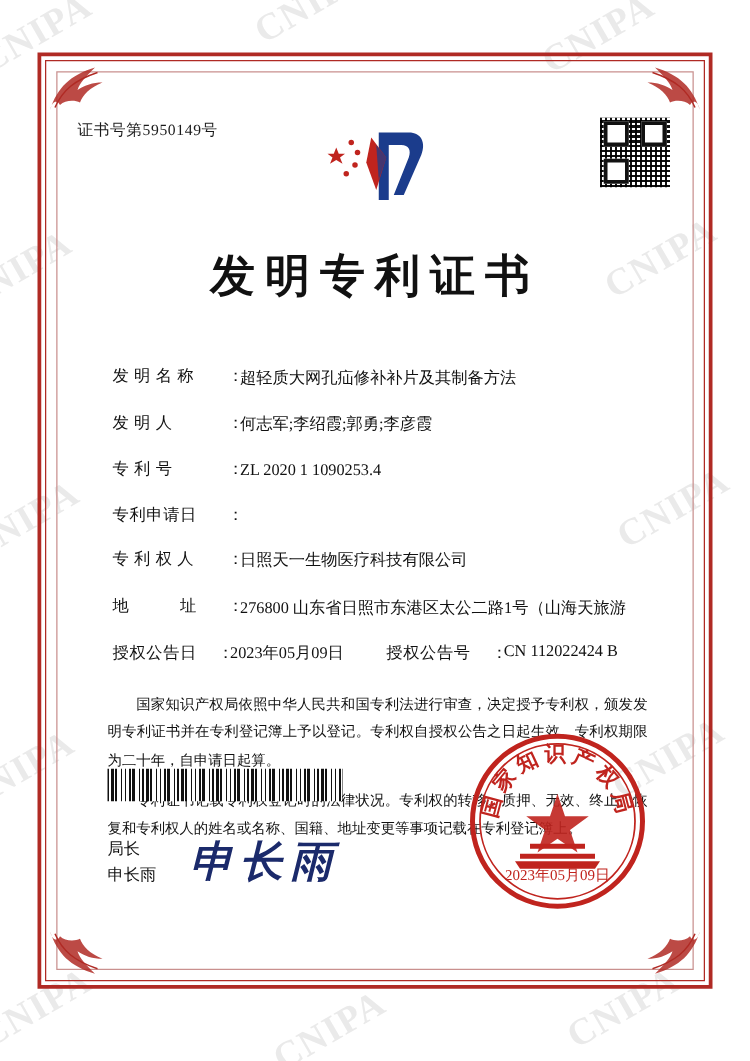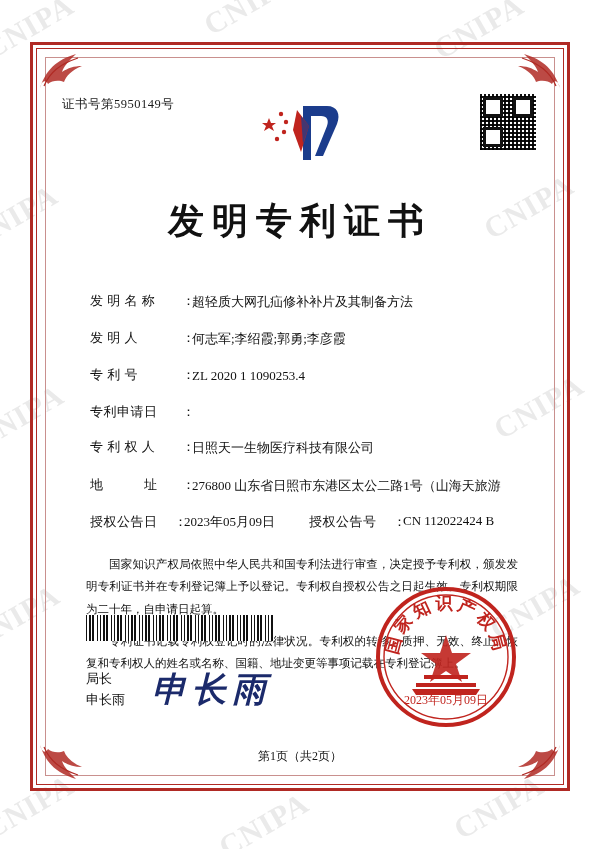--- a/index.html
+++ b/index.html
@@ -413,18 +413,17 @@
         <g transform="translate(76,80)">
           <polygon points="0,-26 6,-8 25,-8 10,3 16,21 0,10 -16,21 -10,3 -25,-8 -6,-8" fill="#c0241e" opacity=".9"></polygon>
           <rect x="-30" y="22" width="60" height="4" fill="#c0241e"></rect>
           <rect x="-22" y="14" width="44" height="4" fill="#c0241e"></rect>
           <path d="M-34 28 L34 28 L30 34 L-30 34 Z" fill="#c0241e"></path>
         </g>
       </svg>
       <div class="seal-date">2023年05月09日</div>
     </div>
 
-    <div class="page-no">第1页（共2页）</div>
 
   </div>
 
 
 </div>
 
 </body></html>

